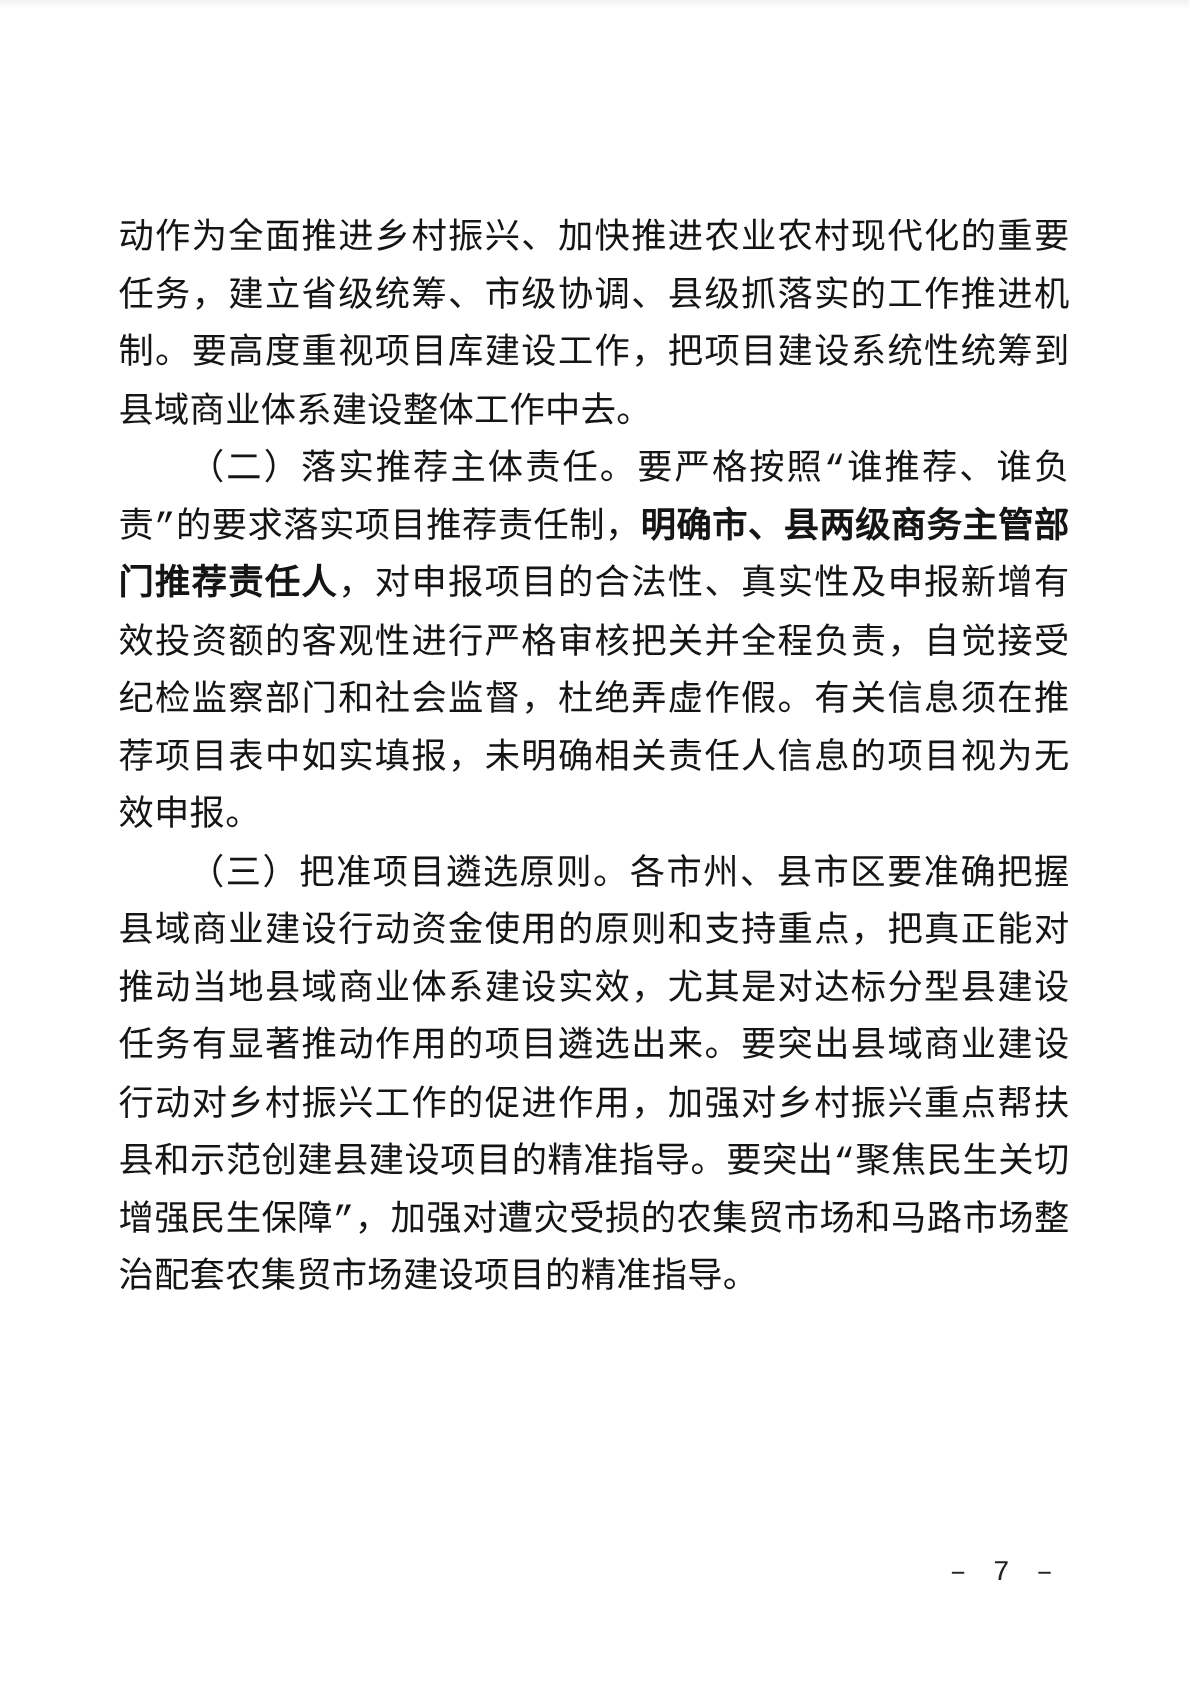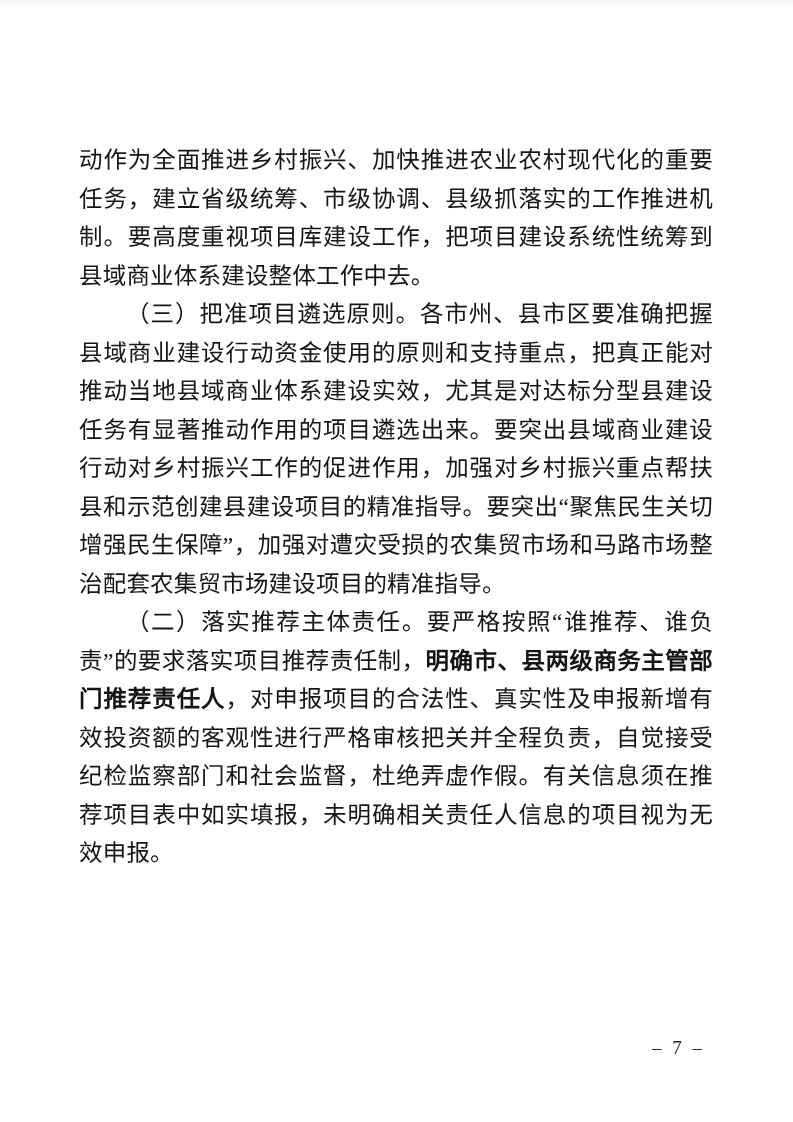--- a/index.html
+++ b/index.html
@@ -7,21 +7,21 @@
     padding: 0;
     background: #ffffff;
   }
   .page {
     position: relative;
     width: 793px;
     height: 1122px;
     margin: 0 auto;
     background: #ffffff;
     overflow: hidden;
-    font-family: Liberation Serif, serif;
+    font-family: Liberation Mono, monospace;
     color: #151515;
   }
   
   .page::before {
     content: "";
     position: absolute;
     left: 0; top: 0; right: 0;
     height: 6px;
     background: linear-gradient(#f2f2f2, #ffffff);
     pointer-events: none;
@@ -57,17 +57,17 @@
     color: #222222;
     white-space: nowrap;
   }
 </style>
 </head>
 <body>
 
 <div class="page">
   <div class="text-block">
       <p class="para"><span>动作为全面推进乡村振兴、加快推进农业农村现代化的重要任务，建立省级统筹、市级协调、县级抓落实的工作推进机制。要高度重视项目库建设工作，把项目建设系统性统筹到县域商业体系建设整体工作中去。</span></p>
+      <p class="para indent"><span>（二）落实推荐主体责任。要严格按照“谁推荐、谁负责”的要求落实项目推荐责任制，</span><span class="bold">明确市、县两级商务主管部门推荐责任人</span><span>，对申报项目的合法性、真实性及申报新增有效投资额的客观性进行严格审核把关并全程负责，自觉接受纪检监察部门和社会监督，杜绝弄虚作假。有关信息须在推荐项目表中如实填报，未明确相关责任人信息的项目视为无效申报。</span></p>
       <p class="para indent"><span>（三）把准项目遴选原则。各市州、县市区要准确把握县域商业建设行动资金使用的原则和支持重点，把真正能对推动当地县域商业体系建设实效，尤其是对达标分型县建设任务有显著推动作用的项目遴选出来。要突出县域商业建设行动对乡村振兴工作的促进作用，加强对乡村振兴重点帮扶县和示范创建县建设项目的精准指导。要突出“聚焦民生关切 增强民生保障”，加强对遭灾受损的农集贸市场和马路市场整治配套农集贸市场建设项目的精准指导。</span></p>
-      <p class="para indent"><span>（二）落实推荐主体责任。要严格按照“谁推荐、谁负责”的要求落实项目推荐责任制，</span><span class="bold">明确市、县两级商务主管部门推荐责任人</span><span>，对申报项目的合法性、真实性及申报新增有效投资额的客观性进行严格审核把关并全程负责，自觉接受纪检监察部门和社会监督，杜绝弄虚作假。有关信息须在推荐项目表中如实填报，未明确相关责任人信息的项目视为无效申报。</span></p>
     </div>
   <div class="page-number">– 7 –</div>
 </div>
 
 </body></html>

